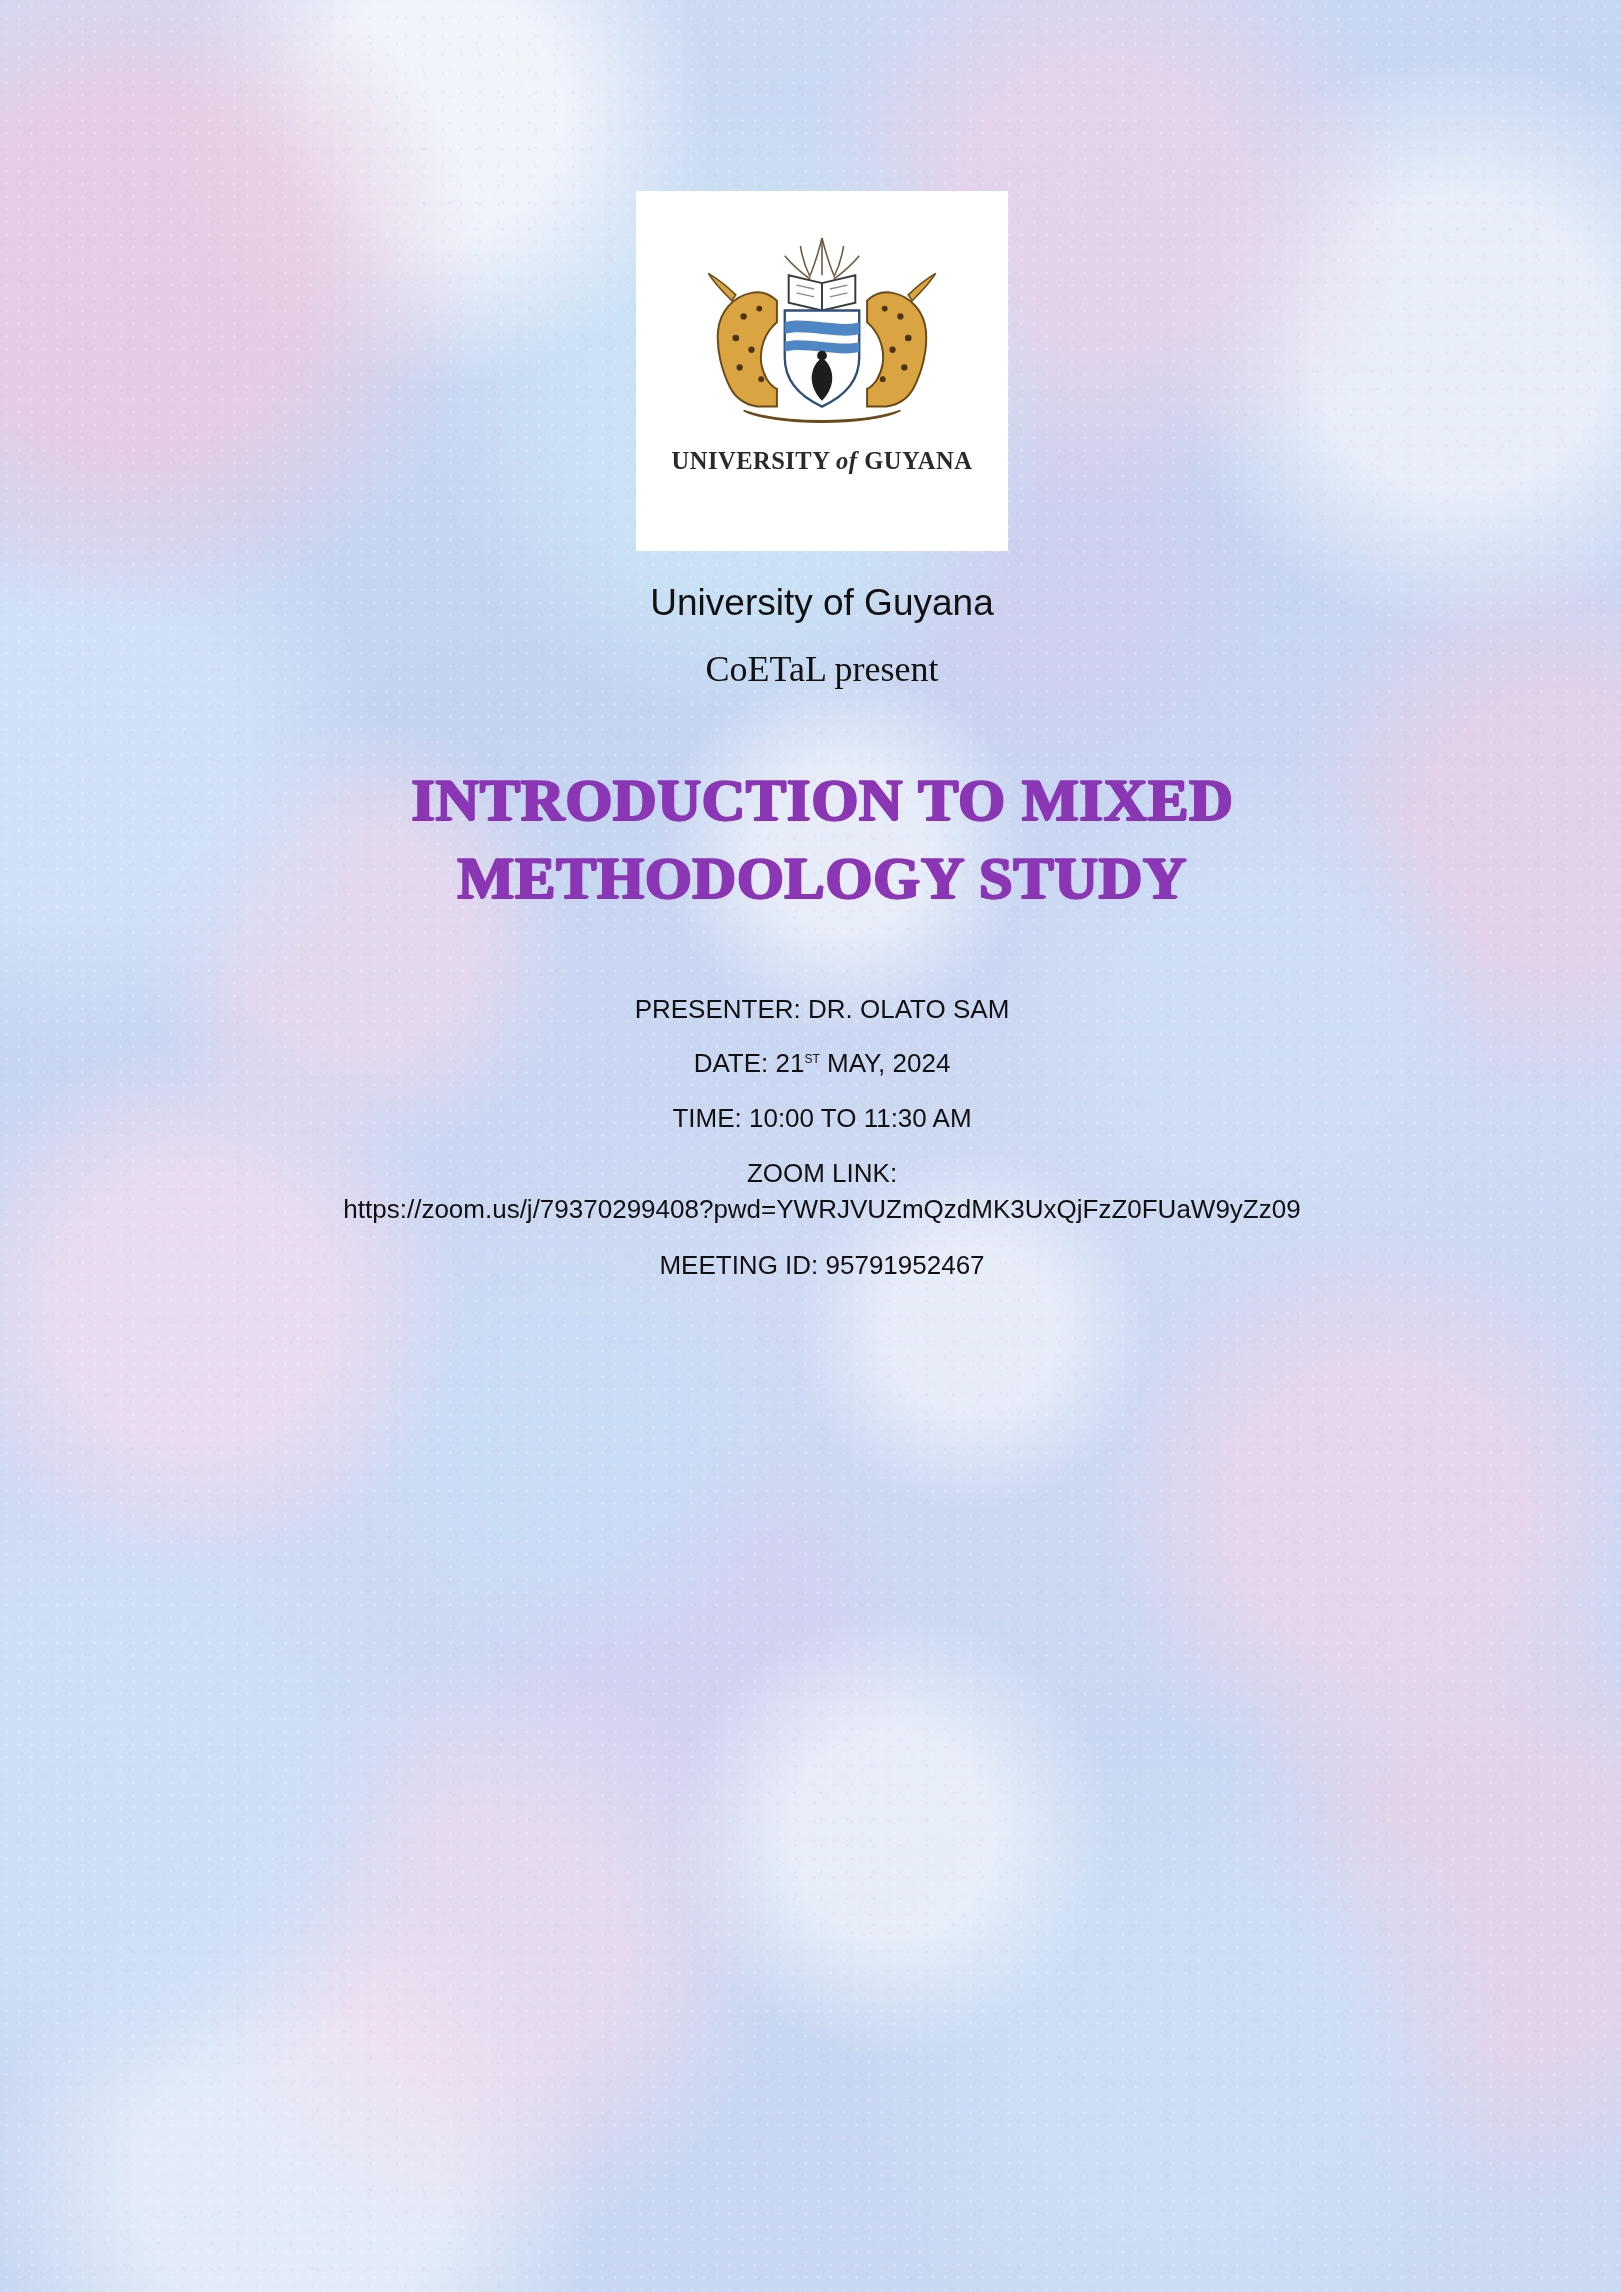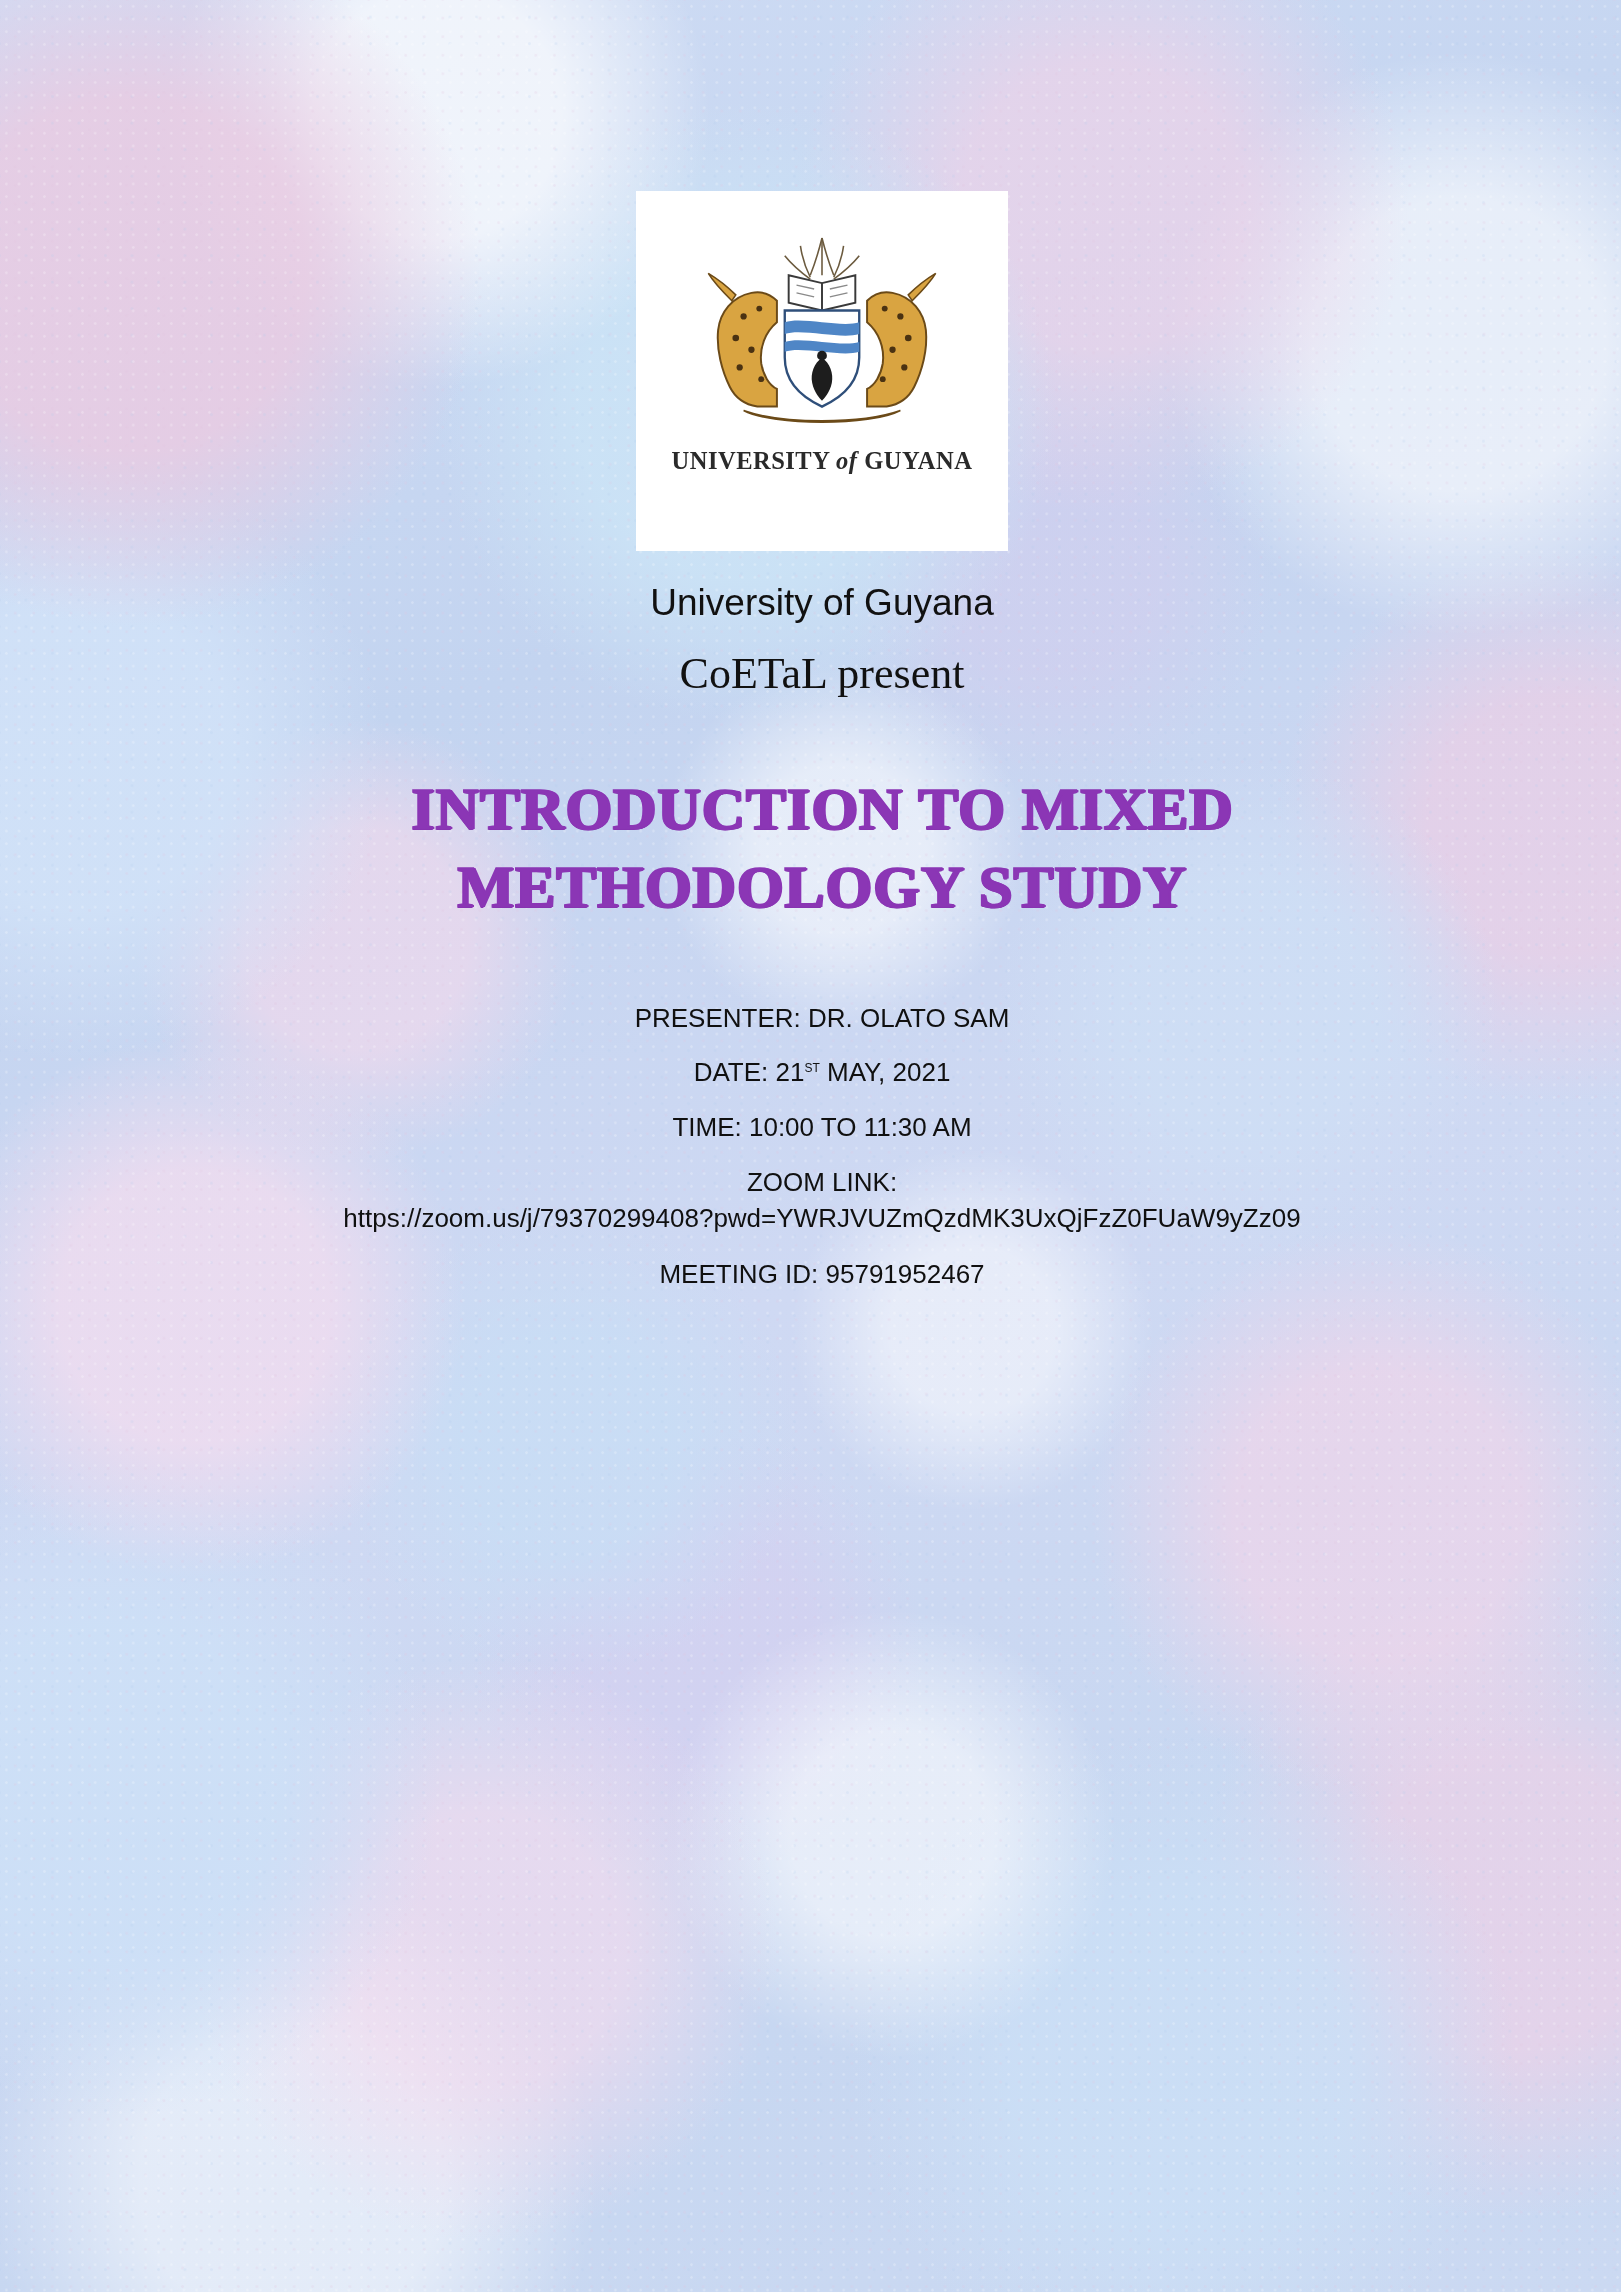--- a/index.html
+++ b/index.html
@@ -102,21 +102,21 @@
   .org-name {
     margin-top: 29px;
     font-family: "Liberation Sans", sans-serif;
     font-size: 37px;
     color: #111111;
     line-height: 1.25;
   }
   .present-line {
     margin-top: 21.6px;
     font-family: "Liberation Serif", serif;
-    font-size: 44px;
+    font-size: 36px;
     color: #111111;
   }
 
   .main-title {
     margin-top: 71px;
     font-family: "Liberation Serif", serif;
     font-weight: bold;
     font-size: 60px;
     line-height: 1.30;
     letter-spacing: 1px;
@@ -221,21 +221,21 @@
     </div>
 
     <div class="org-name">University of Guyana</div>
     <div class="present-line">CoETaL present</div>
 
     <h1 class="main-title">Introduction to Mixed Methodology Study</h1>
 
     <div class="details">
       <div class="row">PRESENTER: DR. OLATO SAM</div>
       <div class="row">
-        <span>DATE: 21</span><sup>ST</sup><span> MAY, 2021</span>
+        <span>DATE: 21</span><sup>ST</sup><span> MAY, 2024</span>
       </div>
       <div class="row">TIME: 10:00 TO 11:30 AM</div>
       <div class="row tight">ZOOM LINK:</div>
       <div class="zoom-url">https://zoom.us/j/79370299408?pwd=YWRJVUZmQzdMK3UxQjFzZ0FUaW9yZz09</div>
       <div class="row">MEETING ID:  95791952467</div>
     </div>
 
   </div>
 </div>
 

